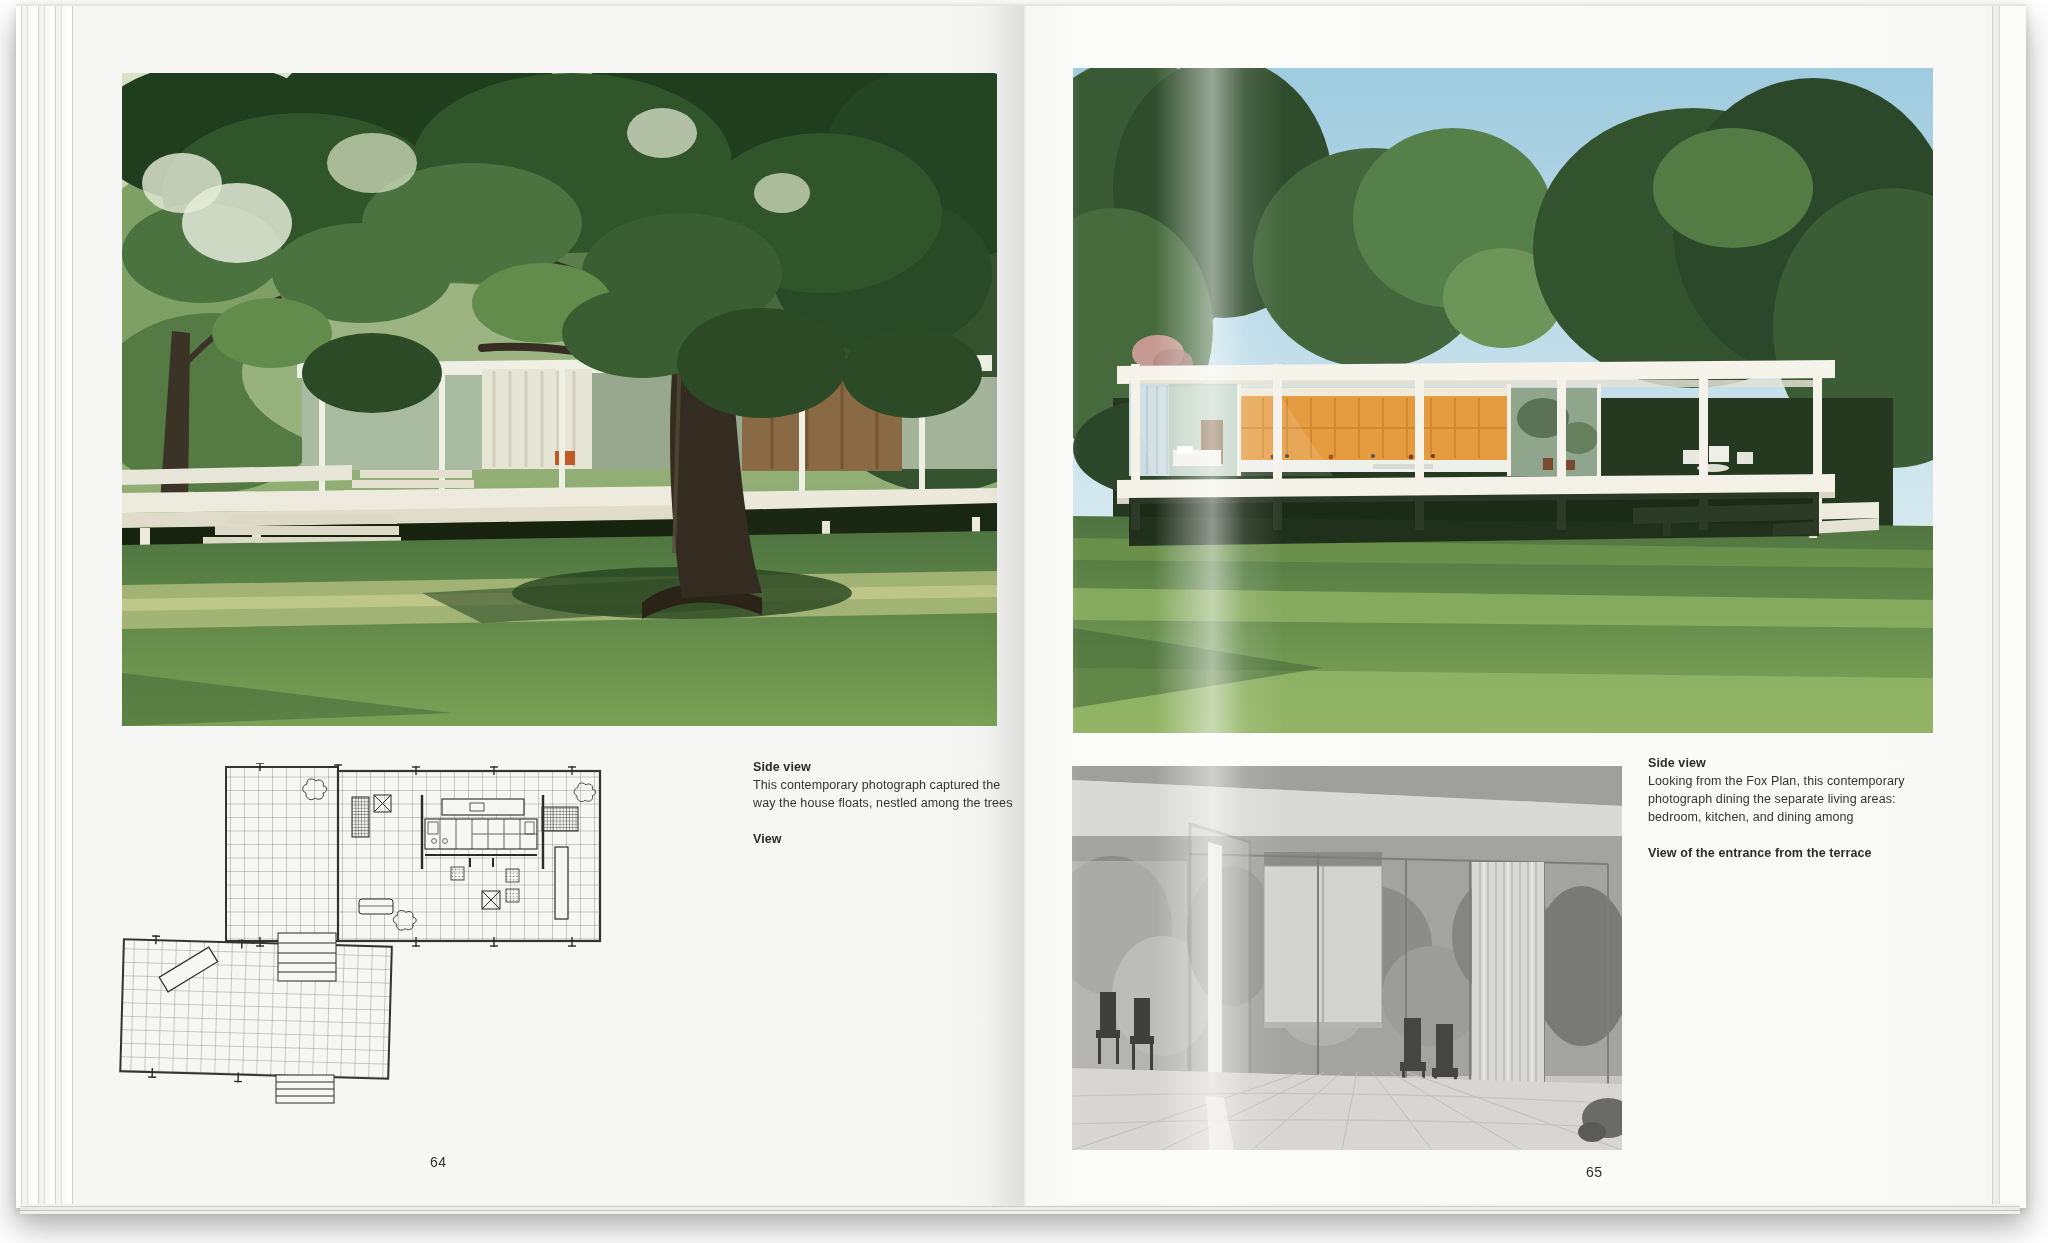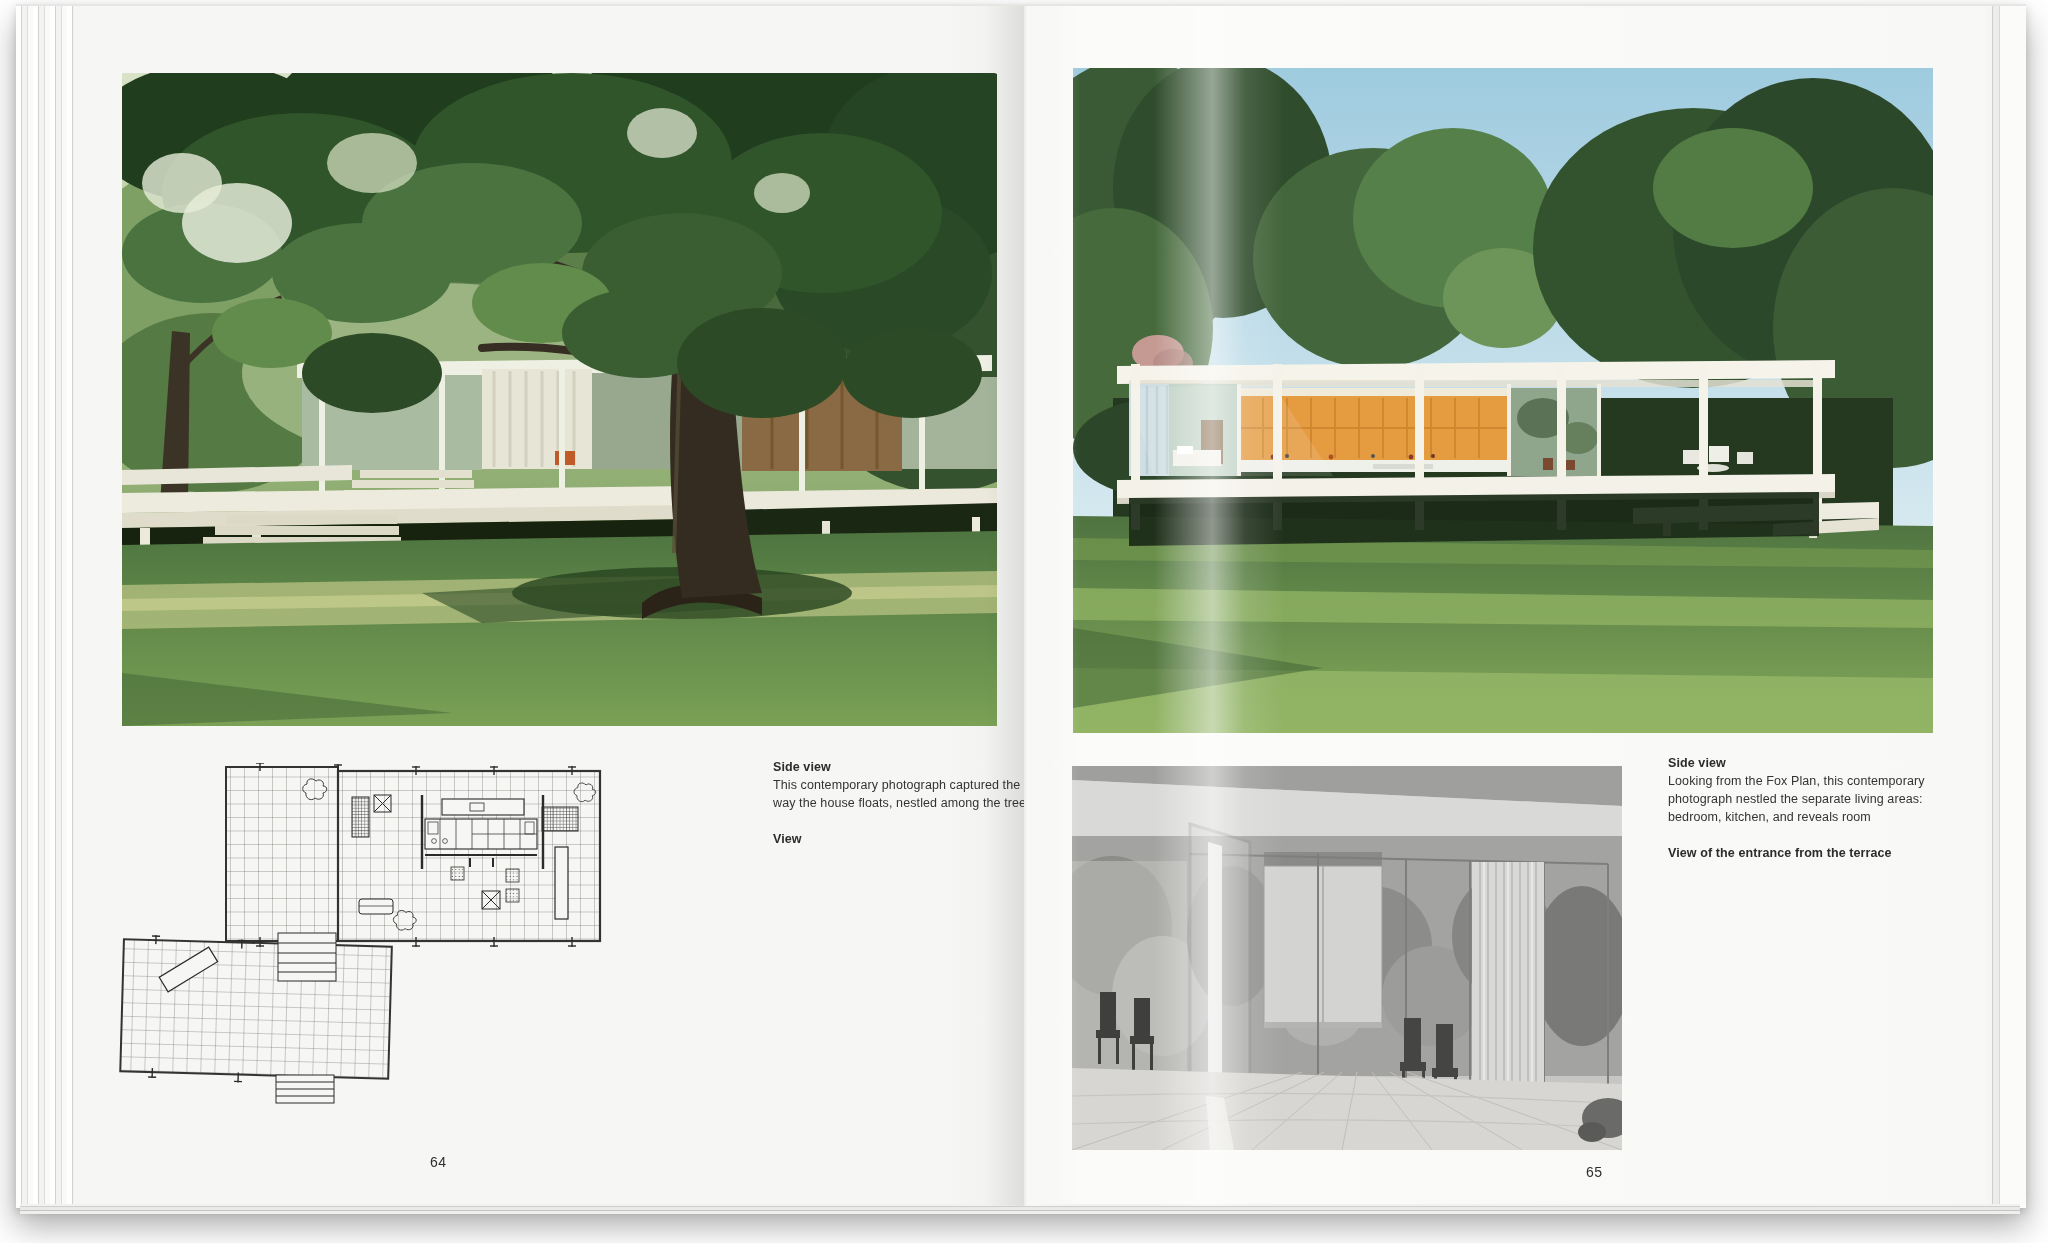--- a/index.html
+++ b/index.html
@@ -26,21 +26,21 @@
         background:linear-gradient(90deg,rgba(255,255,255,0),rgba(255,255,255,.5) 45%,rgba(255,255,255,.12) 70%,rgba(255,255,255,0));
         pointer-events:none;z-index:30;}
   
   .photo{position:absolute;overflow:hidden;}
   .photo svg{display:block;width:100%;height:100%;}
   .photo-left-main{left:48px;top:67px;width:875px;height:653px;}
   .plan-wrap{left:44px;top:757px;width:484px;height:348px;position:absolute;}
   .photo-right-main{left:49px;top:62px;width:860px;height:665px;}
   .photo-bw{left:48px;top:760px;width:550px;height:384px;}
   
-  .caption{position:absolute;color:#333331;font-size:12.5px;line-height:18px;letter-spacing:.1px;margin-left:20px;}
+  .caption{position:absolute;color:#333331;font-size:12.5px;line-height:18px;letter-spacing:.1px;}
   .caption .cap-title{font-weight:bold;color:#2c2c2a;}
   .caption .cap-gap{height:18px;}
   .caption-left{left:679px;top:752px;width:272px;}
   .caption-right{left:624px;top:748px;width:312px;}
   .page-num{position:absolute;font-size:14px;color:#2e2e2c;letter-spacing:.5px;}
   .page-num-left{left:356px;top:1148px;}
   .page-num-right{left:562px;top:1158px;}
 </style>
 </head>
 <body>
@@ -518,22 +518,22 @@
           <g>
             <ellipse cx="536" cy="352" rx="26" ry="20" fill="#6a6a68"></ellipse>
             <ellipse cx="520" cy="366" rx="14" ry="10" fill="#5a5a58"></ellipse>
           </g>
         </svg>
       </div>
 
       <div class="caption caption-right">
         <div class="cap-title">Side view</div>
         <div>Looking from the Fox Plan, this contemporary</div>
-        <div>photograph nestled the separate living areas:</div>
-        <div>bedroom, kitchen, and reveals room</div>
+        <div>photograph dining the separate living areas:</div>
+        <div>bedroom, kitchen, and dining among</div>
         <div class="cap-gap"></div>
         <div class="cap-title">View of the entrance from the terrace</div>
       </div>
 
       <div class="page-num page-num-right">65</div>
     </div>
 
     <div class="spine-dark"></div>
     <div class="spine-sheen"></div>
     <div class="page-glare"></div>

